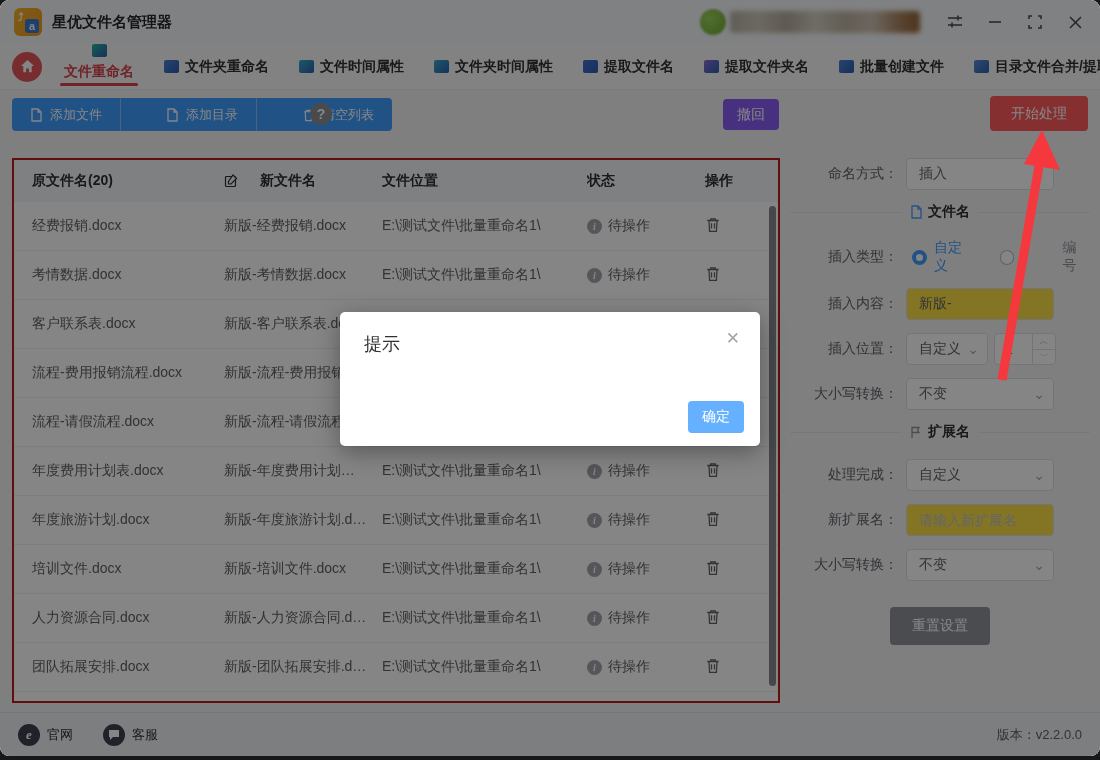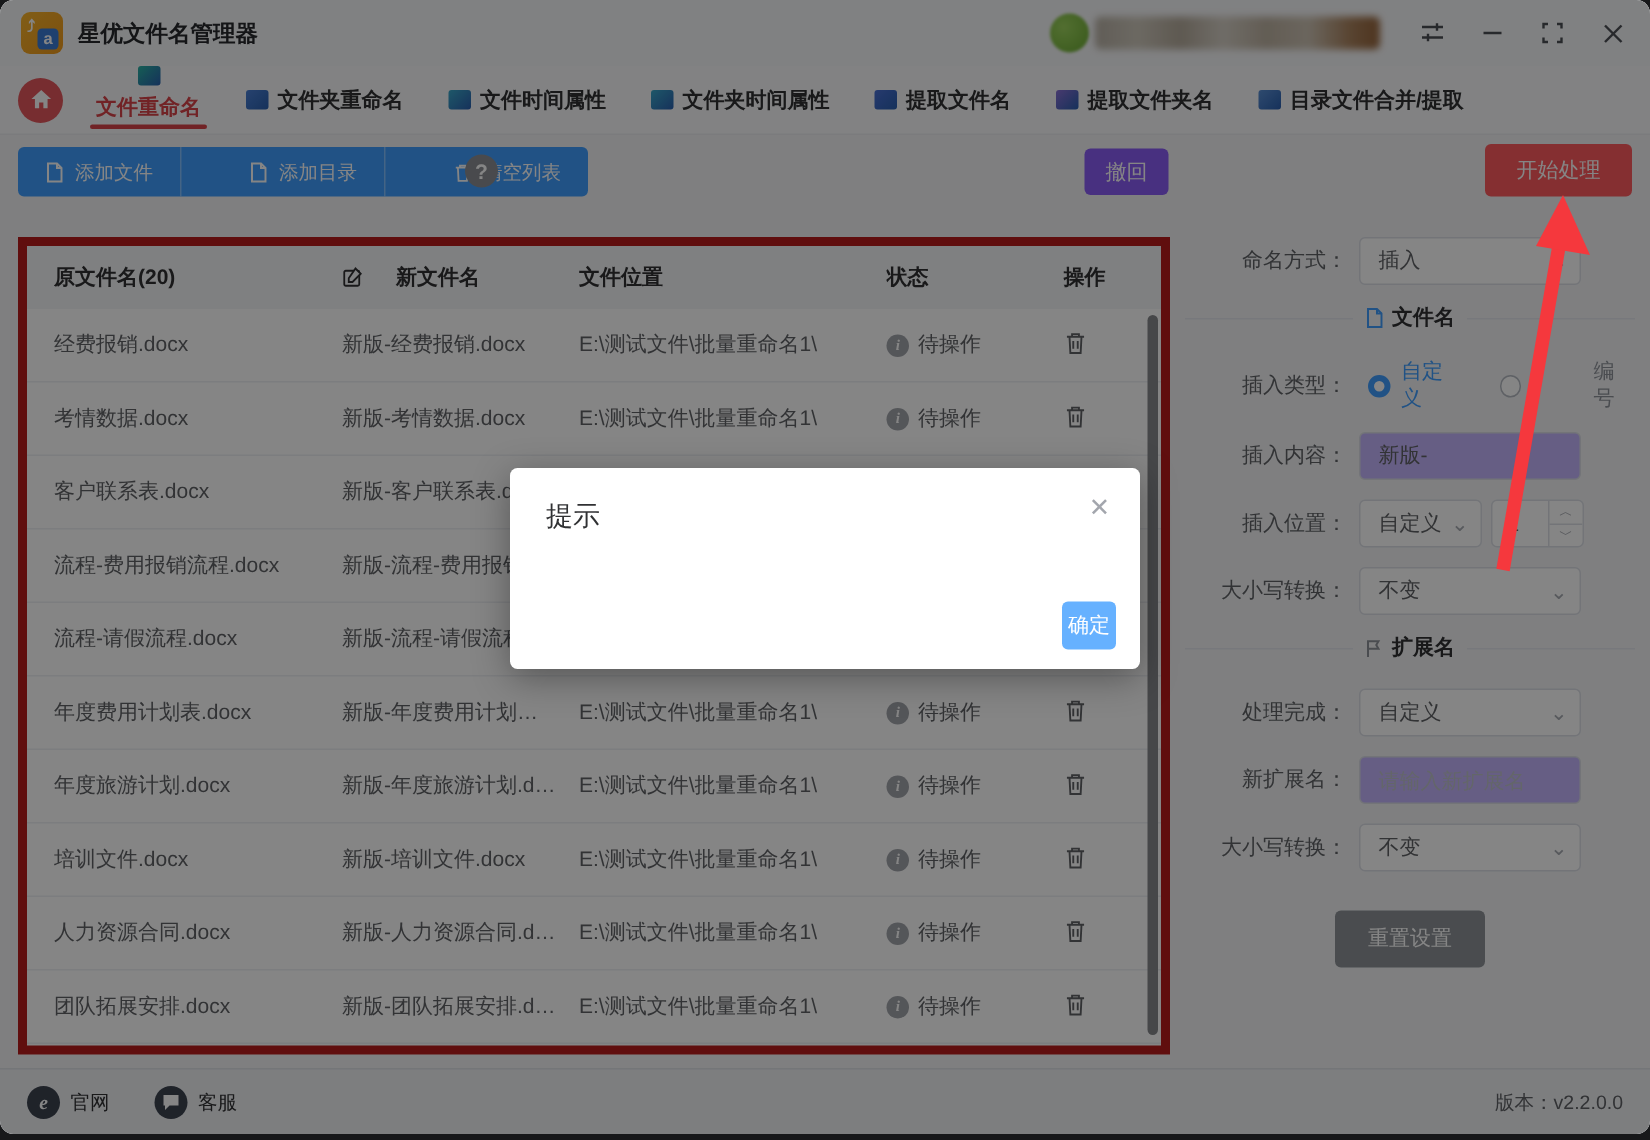--- a/index.html
+++ b/index.html
@@ -45,42 +45,42 @@
   .tool-btn + .tool-btn{border-left:1px solid rgba(255,255,255,.35);padding-left:45px;}
   .help{position:absolute;left:310px;top:13px;width:22px;height:22px;border-radius:50%;background:#8c8f94;
     color:#fff;font-size:14px;font-weight:bold;display:flex;align-items:center;justify-content:center;}
   .undo-btn{position:absolute;left:723px;top:9px;width:56px;height:31px;background:#8b5cf6;border-radius:4px;
     color:#fff;font-size:14px;display:flex;align-items:center;justify-content:center;}
   .start-btn{position:absolute;right:12px;top:6px;width:98px;height:35px;background:#ff5a5e;border-radius:4px;
     color:#fff;font-size:14px;display:flex;align-items:center;justify-content:center;}
 
   
   .table-card{position:absolute;left:12px;top:158px;width:768px;height:545px;background:#fff;
-    border:6px solid #b91c1c;box-sizing:border-box;overflow:hidden;}
+    border:2px solid #b91c1c;box-sizing:border-box;overflow:hidden;}
   .t-head{display:grid;grid-template-columns:192px 158px 205px 118px 1fr;align-items:center;height:42px;
     background:#f4f5f7;padding:0 0 0 18px;font-size:14px;font-weight:bold;color:#303133;}
   .t-head .h-new{display:flex;align-items:center;gap:22px;}
   .t-row{display:grid;grid-template-columns:192px 158px 205px 118px 1fr;align-items:center;height:48px;
     padding-left:18px;border-bottom:1px solid #eef0f4;font-size:14px;color:#606266;}
   .cell{white-space:nowrap;overflow:hidden;text-overflow:ellipsis;padding-right:14px;}
   .status-cell{display:flex;align-items:center;gap:6px;}
   .info-dot{width:15px;height:15px;border-radius:50%;background:#a2a5ab;color:#fff;font-size:10px;
     font-style:italic;font-weight:bold;display:flex;align-items:center;justify-content:center;flex:0 0 auto;font-family:"Liberation Serif",serif;}
   .trash{color:#606266;}
   .vscroll{position:absolute;right:2px;top:46px;width:7px;height:480px;border-radius:4px;background:#87898d;}
 
   
   .panel{position:absolute;left:790px;top:158px;width:300px;}
   .p-row{display:flex;align-items:center;margin-bottom:13px;}
   .p-label{width:108px;text-align:right;font-size:14px;color:#606266;flex:0 0 auto;}
   .sel{height:32px;border:1px solid #dcdfe6;border-radius:4px;background:#fff;display:flex;align-items:center;
     padding:0 8px 0 12px;box-sizing:border-box;font-size:14px;color:#606266;}
   .sel .chev{margin-left:auto;color:#a8abb2;}
   .sel.w-main{width:148px;margin-left:8px;}
-  .inp{height:32px;width:148px;margin-left:8px;border:1px solid #dcdfe6;border-radius:4px;background:#c4b5fd;
+  .inp{height:32px;width:148px;margin-left:8px;border:1px solid #dcdfe6;border-radius:4px;background:#fde047;
     box-sizing:border-box;font-size:14px;color:#606266;padding:0 12px;outline:none;font-family:inherit;}
   .inp::placeholder{color:#bfc3cb;}
   .section{display:flex;align-items:center;gap:8px;margin:8px 0 18px 0;}
   .section .line{flex:1;height:1px;background:#e4e7ed;}
   .section .s-title{font-size:14px;font-weight:bold;color:#303133;display:flex;align-items:center;gap:5px;}
   .radio-wrap{display:flex;align-items:center;gap:24px;margin-left:14px;font-size:14px;}
   .radio{display:flex;align-items:center;gap:7px;}
   .r-dot{width:15px;height:15px;border-radius:50%;box-sizing:border-box;}
   .r-dot.on{border:4.5px solid #409eff;background:#fff;}
   .r-dot.off{border:1px solid #b6bac2;background:#fff;}
@@ -104,21 +104,21 @@
     align-items:center;justify-content:center;font-size:13px;font-family:"Liberation Serif",serif;font-style:italic;font-weight:bold;}
   .f-version{margin-left:auto;font-size:13px;color:#606266;}
 
   
   .dim{position:absolute;inset:0;background:rgba(0,0,0,0.48);z-index:40;}
   .modal{position:absolute;left:340px;top:312px;width:420px;height:134px;background:#fff;border-radius:5px;
     box-shadow:0 6px 24px rgba(0,0,0,.35);z-index:50;box-sizing:border-box;padding:20px 24px;}
   .m-title{font-size:18px;color:#303133;}
   .m-close{position:absolute;right:20px;top:18px;color:#a3a6ad;font-size:17px;line-height:1;}
   .m-msg{font-size:14px;color:#606266;margin-top:20px;}
-  .m-ok{position:absolute;right:16px;bottom:13px;width:36px;height:32px;background:#66b1ff;border-radius:4px;
+  .m-ok{position:absolute;right:16px;bottom:13px;width:56px;height:32px;background:#66b1ff;border-radius:4px;
     color:#fff;font-size:14px;display:flex;align-items:center;justify-content:center;}
   .arrow-layer{position:absolute;left:940px;top:118px;width:150px;height:280px;z-index:60;pointer-events:none;}
 </style>
 </head>
 <body>
 
 <div class="window">
 
   <div class="titlebar">
     <div class="appicon">
@@ -181,20 +181,24 @@
           <span class="ticon" style="background: linear-gradient(135deg, rgb(58, 168, 201), rgb(42, 95, 174));"></span>
           <span>文件夹时间属性</span>
         </div>
         <div class="tab">
           <span class="ticon" style="background: linear-gradient(135deg, rgb(74, 111, 212), rgb(42, 95, 174));"></span>
           <span>提取文件名</span>
         </div>
         <div class="tab">
           <span class="ticon" style="background: linear-gradient(135deg, rgb(138, 111, 212), rgb(42, 95, 174));"></span>
           <span>提取文件夹名</span>
+        </div>
+        <div class="tab">
+          <span class="ticon" style="background: linear-gradient(135deg, rgb(74, 127, 212), rgb(42, 95, 174));"></span>
+          <span>批量创建文件</span>
         </div>
         <div class="tab">
           <span class="ticon" style="background: linear-gradient(135deg, rgb(90, 143, 212), rgb(42, 95, 174));"></span>
           <span>目录文件合并/提取</span>
         </div>
       </div>
   </div>
 
   <div class="toolbar">
     <div class="btn-group">

